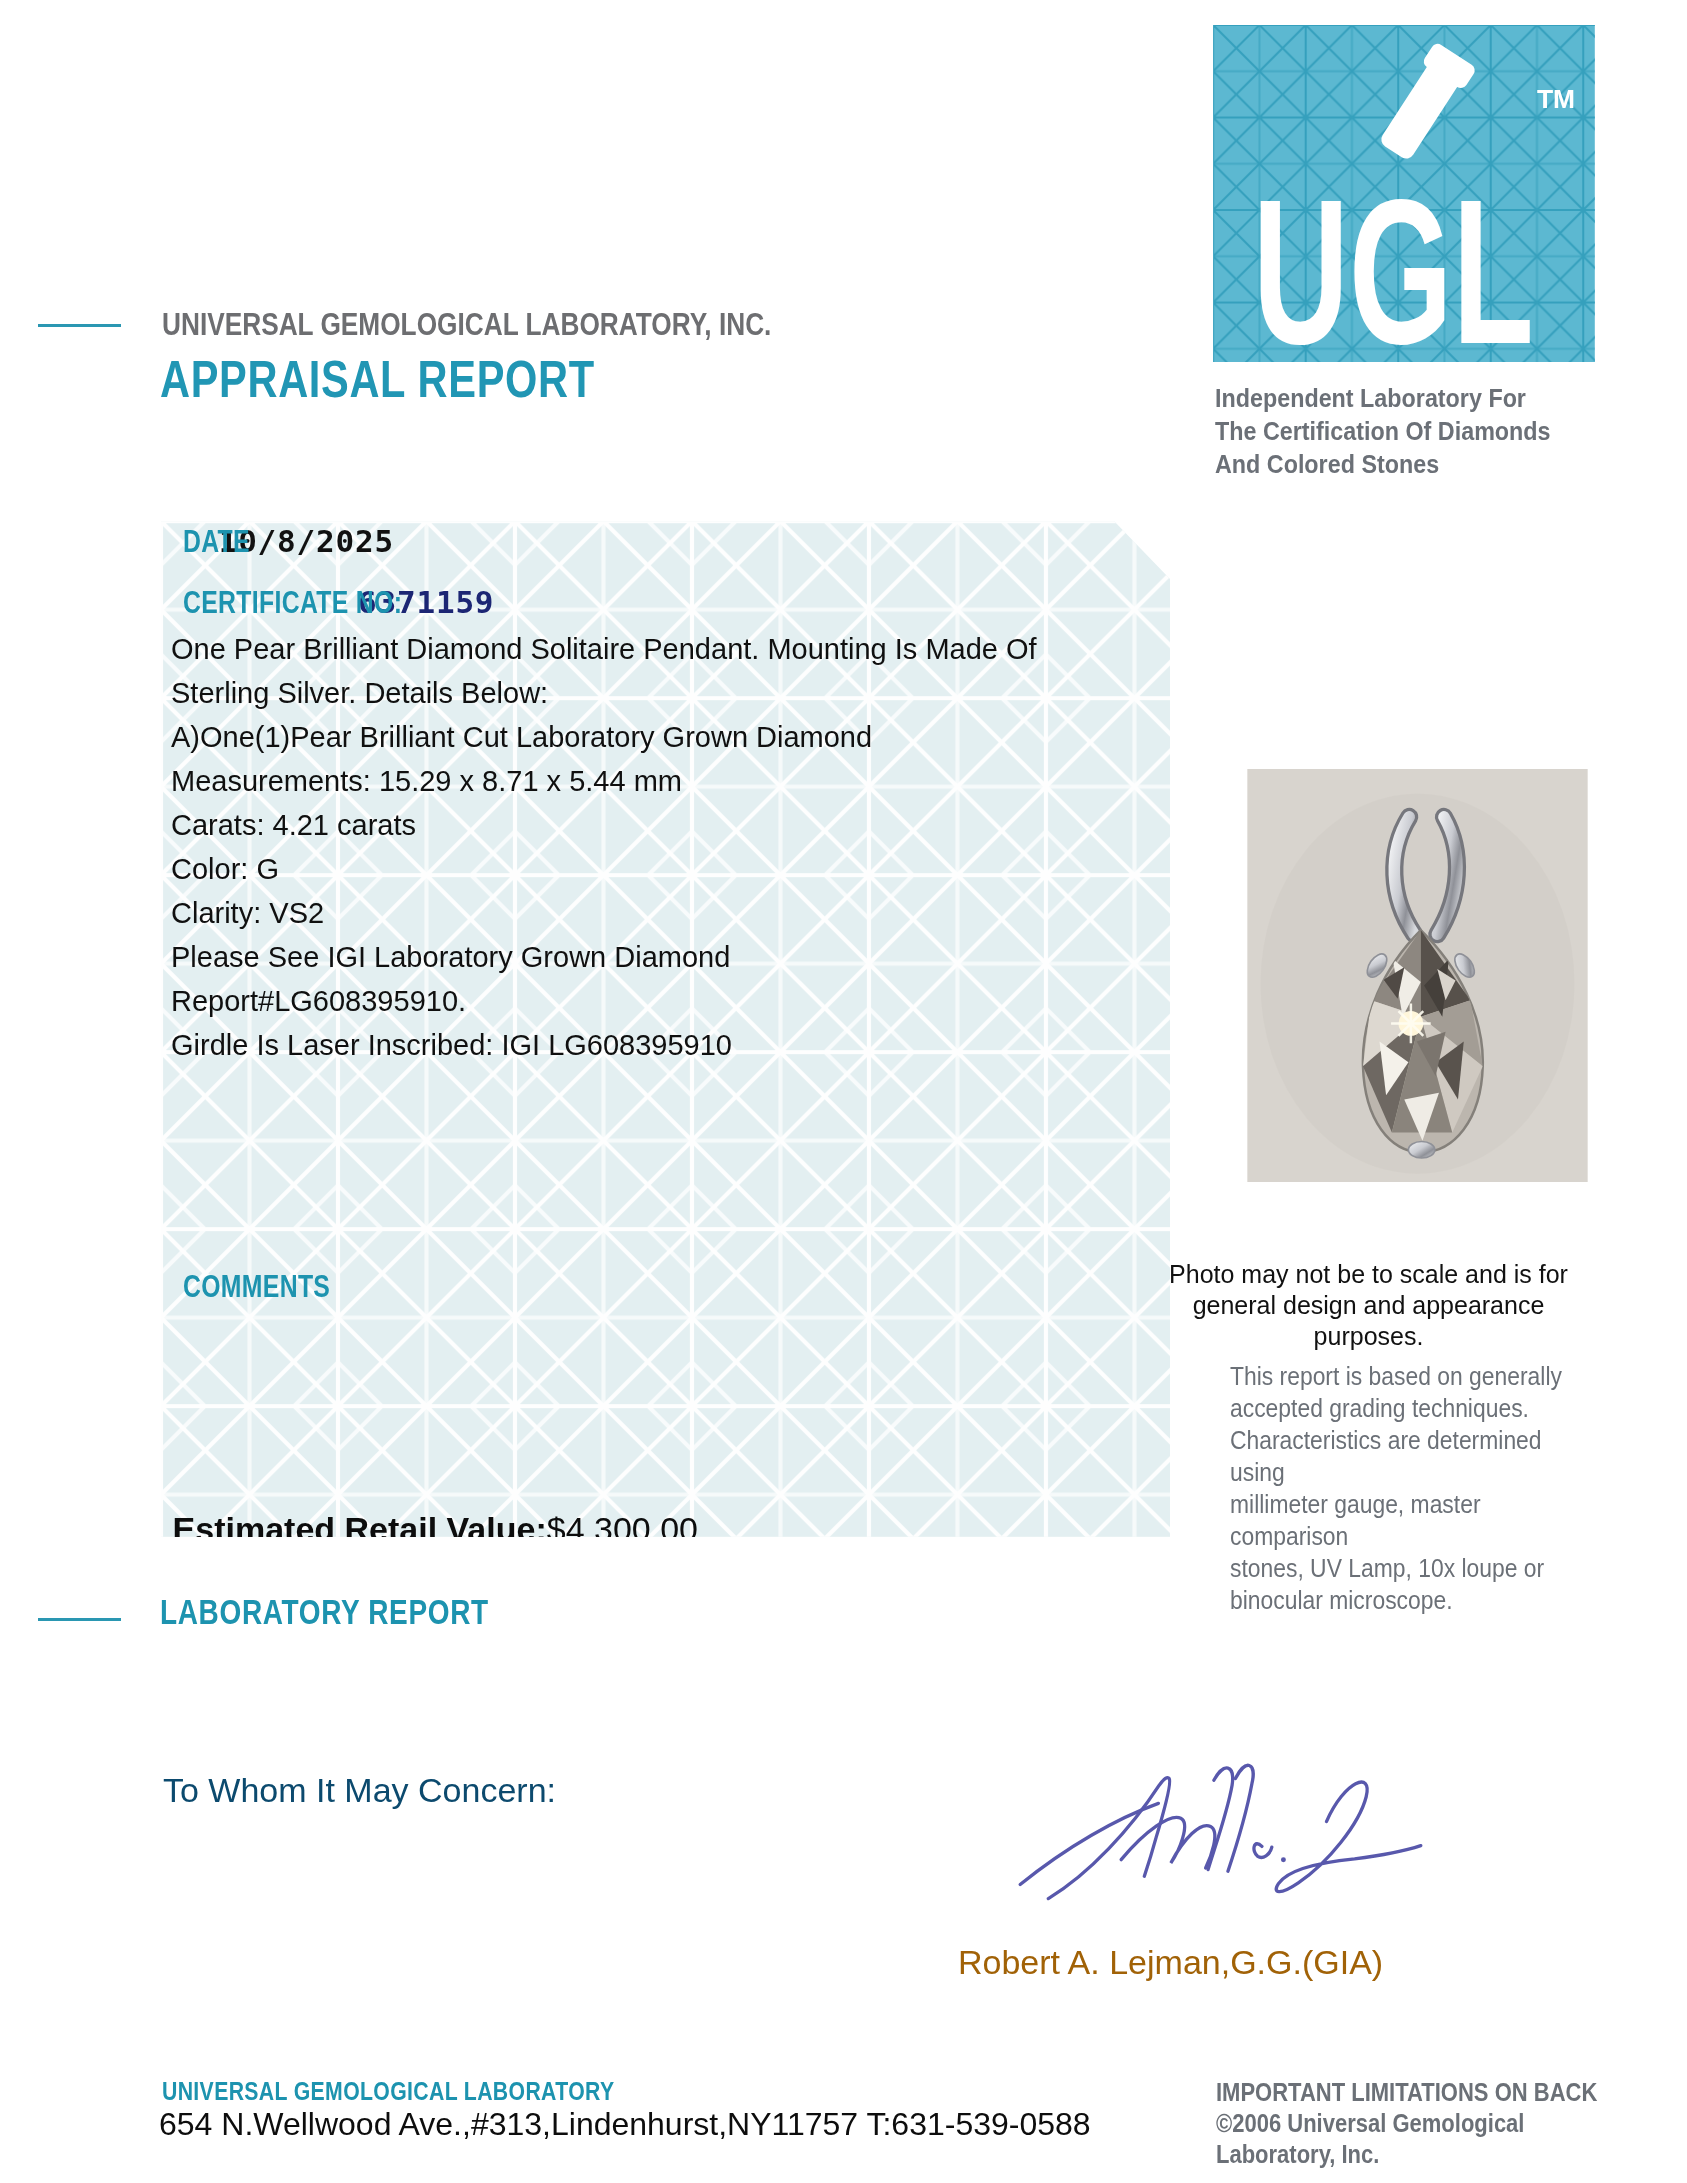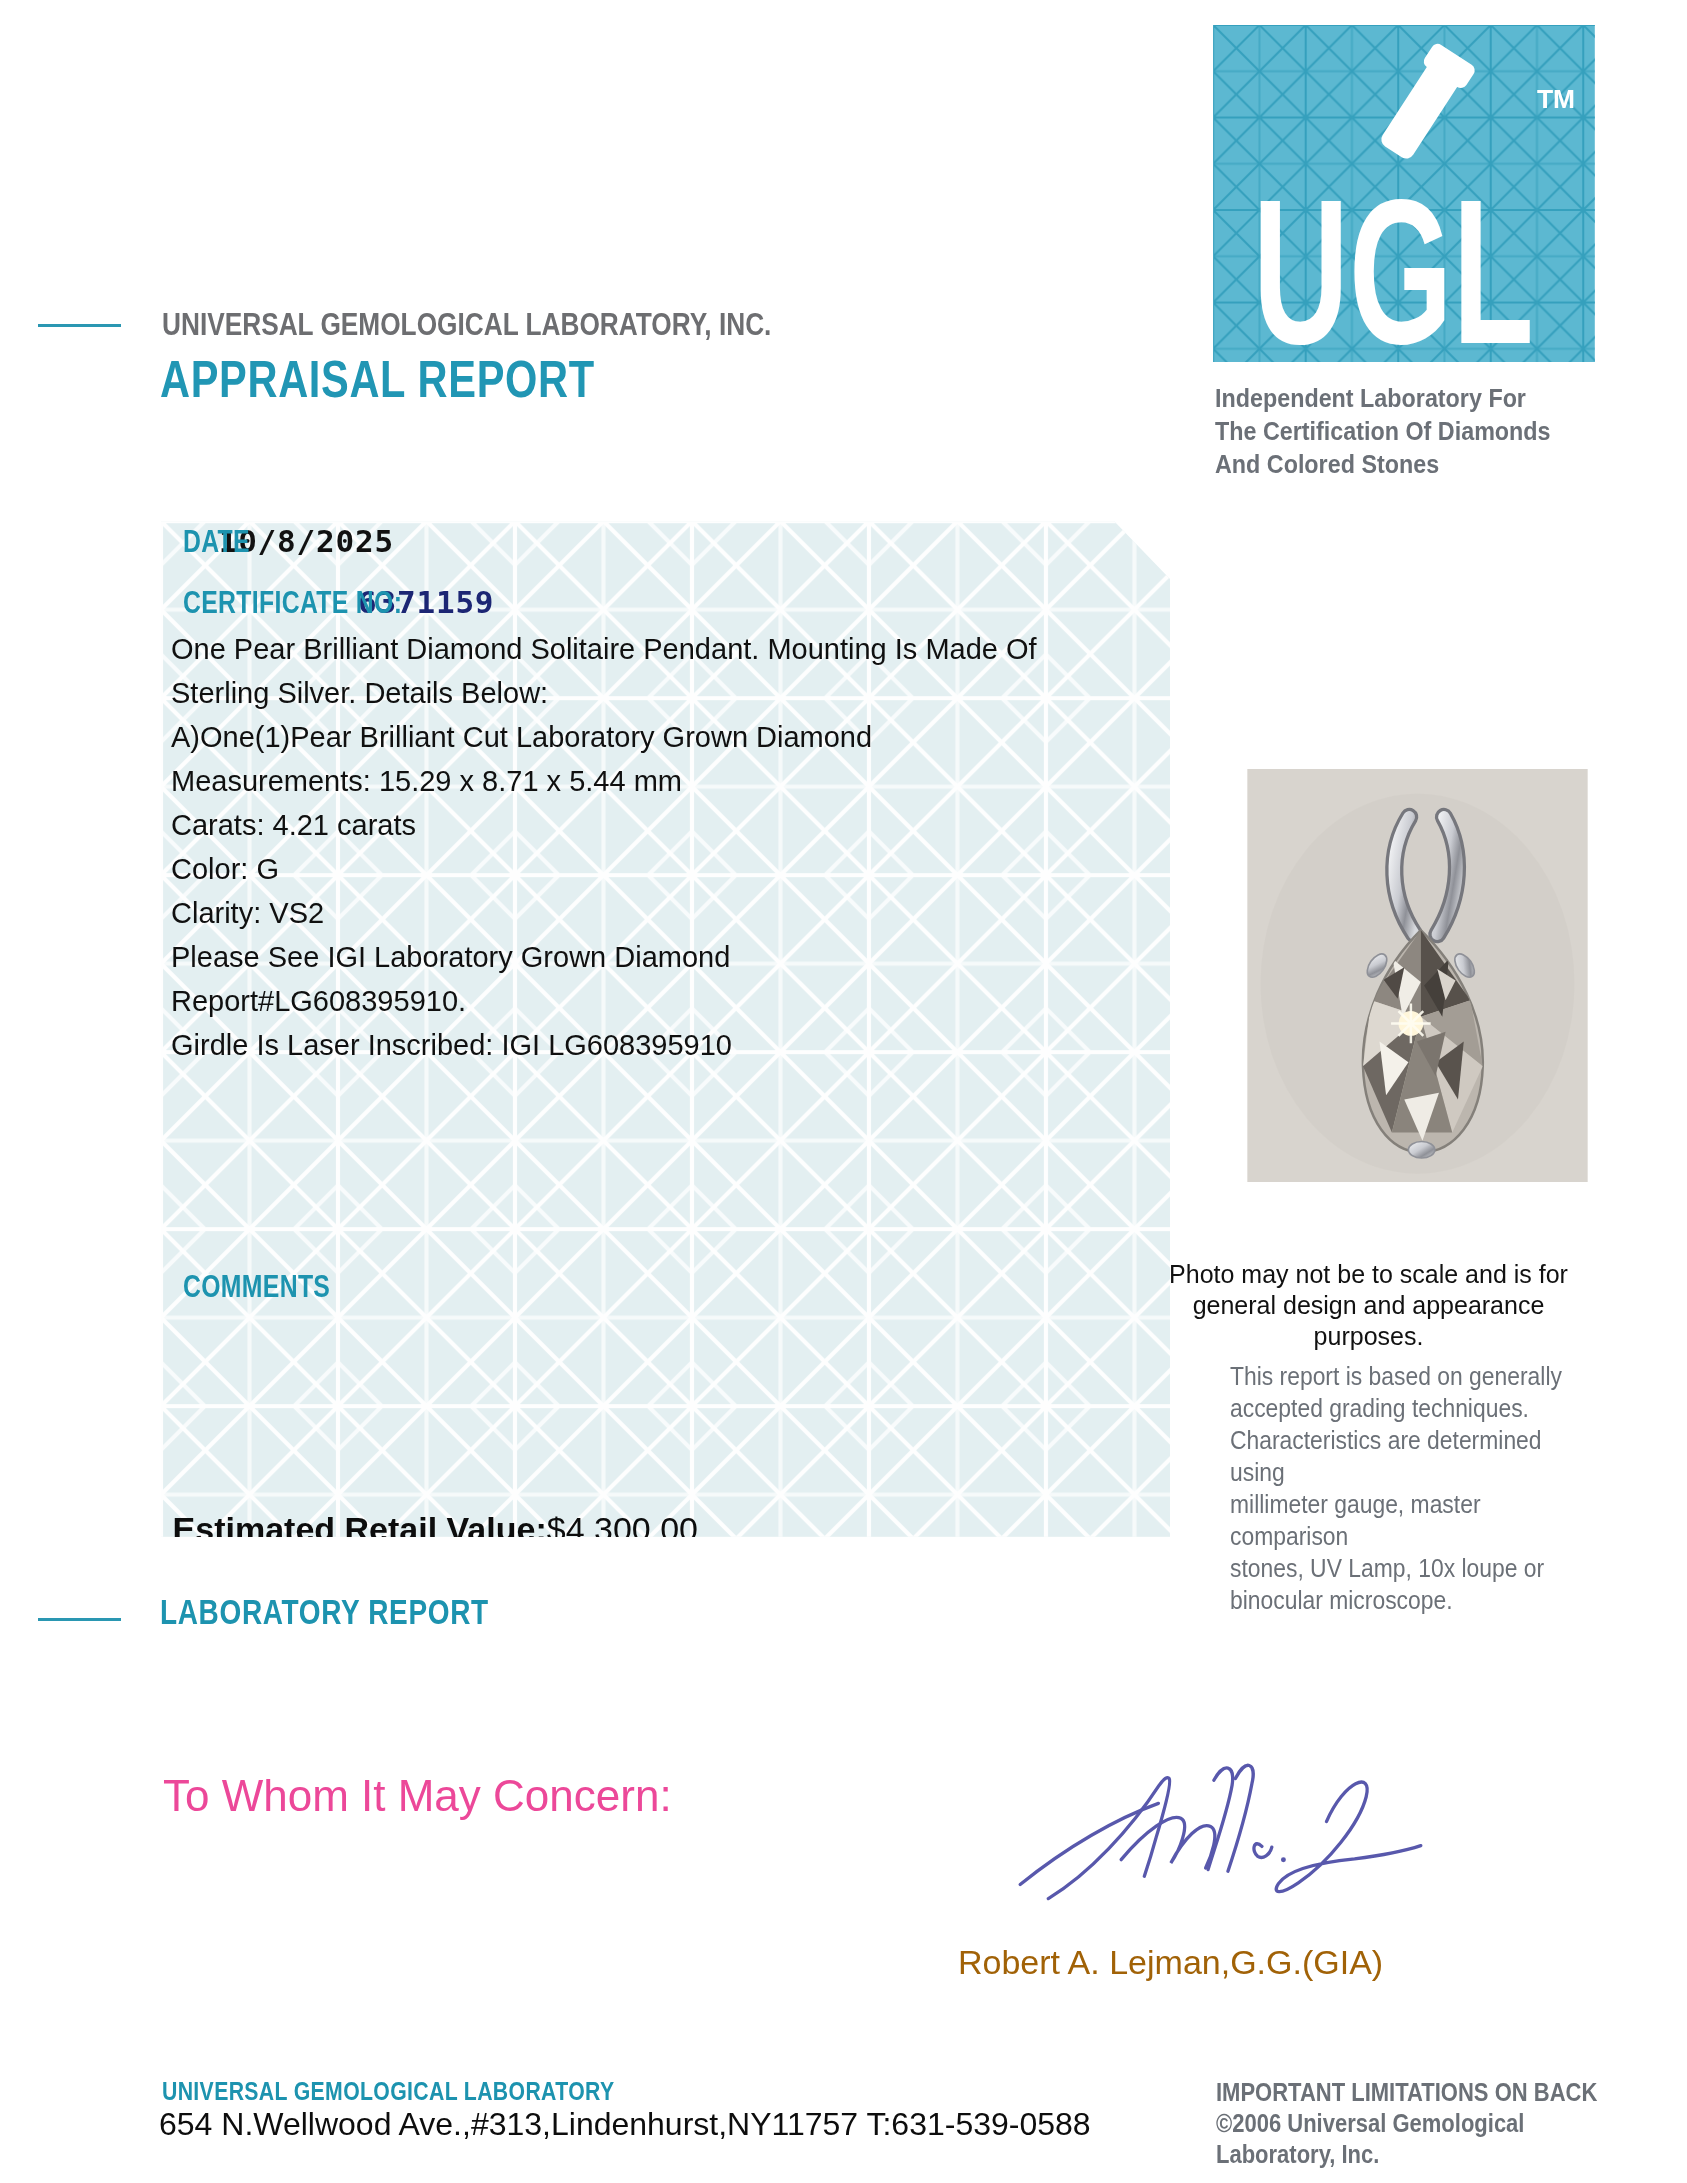--- a/index.html
+++ b/index.html
@@ -72,21 +72,21 @@
     font-size:26px; line-height:32px; color:#6b7077; font-weight:500;
     transform:scaleX(0.88); transform-origin:left top;
   }
 
   
   .rule-lab { left:38px; top:1618px; width:83px; }
   .lab-title {
     position:absolute; left:160px; top:1592px; font-size:35px; font-weight:bold;
     color:#1d93af; transform:scaleX(0.80); transform-origin:left top; letter-spacing:0.8px;
   }
-  .salutation { position:absolute; left:163px; top:1771px; font-size:44px; color:#ec4899; }
+  .salutation { position:absolute; left:163px; top:1771px; font-size:34px; color:#0c4a6e; }
   .signature { position:absolute; left:997px; top:1704px; }
   .appraiser { position:absolute; left:958px; top:1943px; font-size:34px; color:#a16207; }
 
   
   .footer-company {
     position:absolute; left:162px; top:2077px; font-size:25px; font-weight:bold;
     color:#1d93af; transform:scaleX(0.85); transform-origin:left top; letter-spacing:0.4px;
   }
   .footer-address { position:absolute; left:159px; top:2106px; font-size:32px; color:#0d0d0d; }
   .footer-right {

